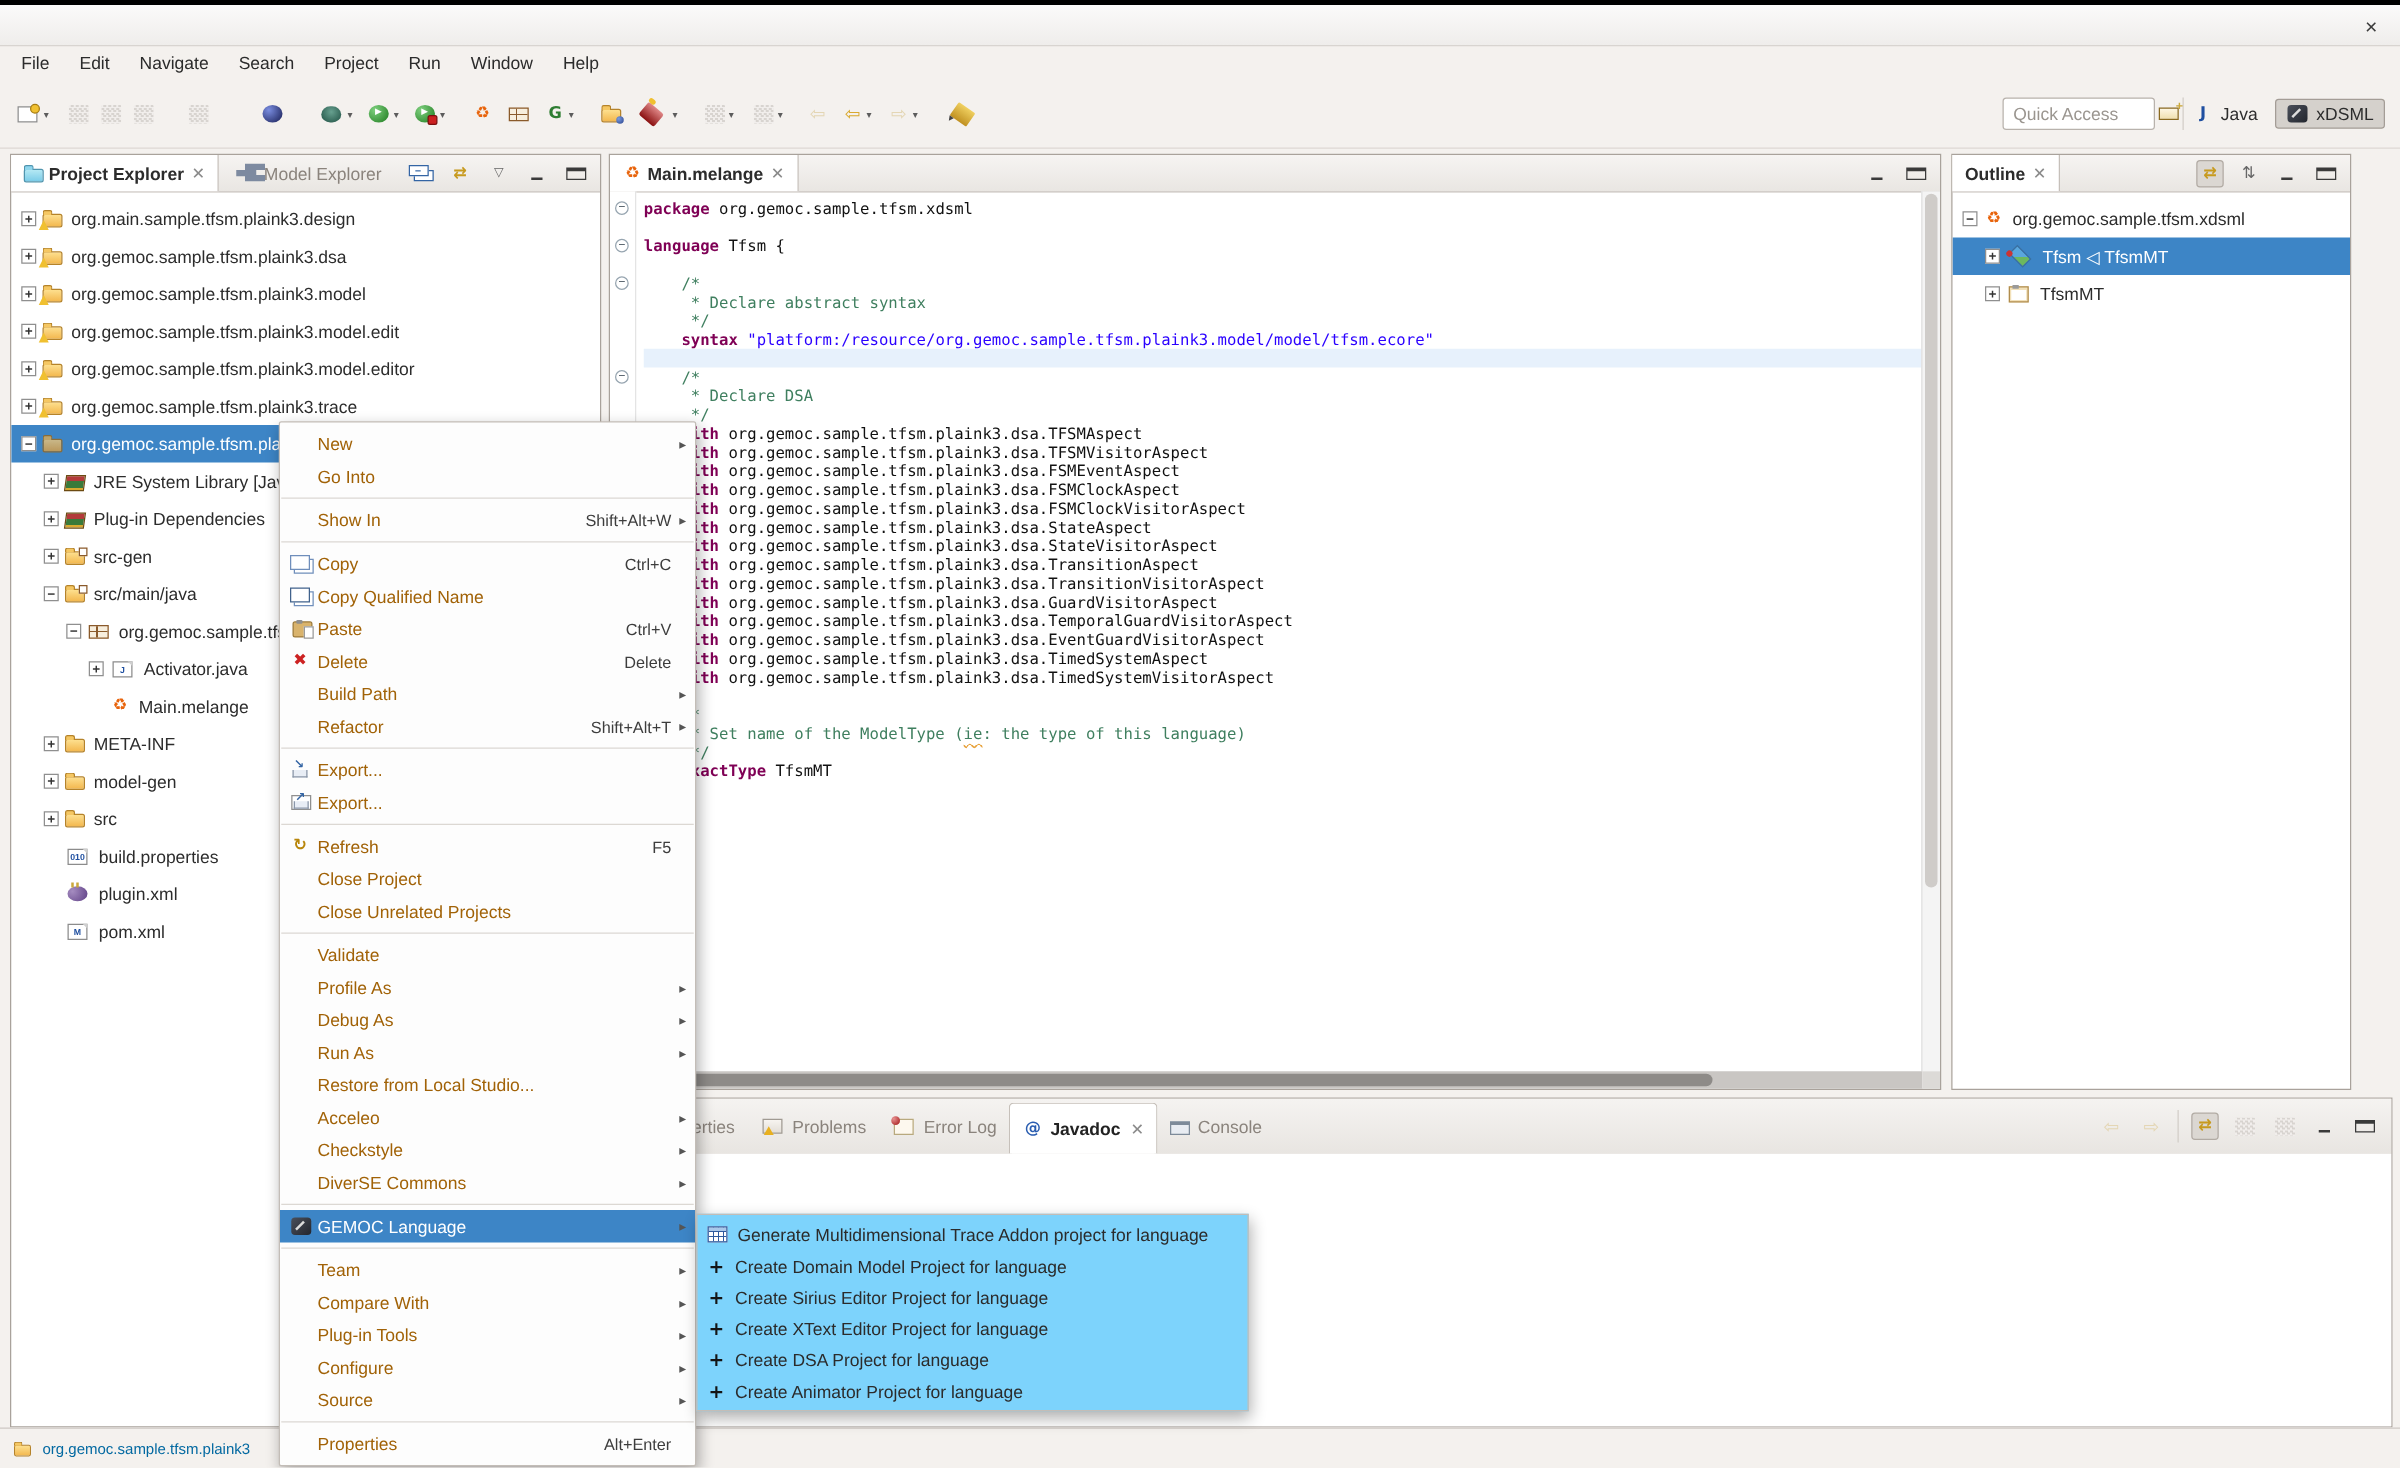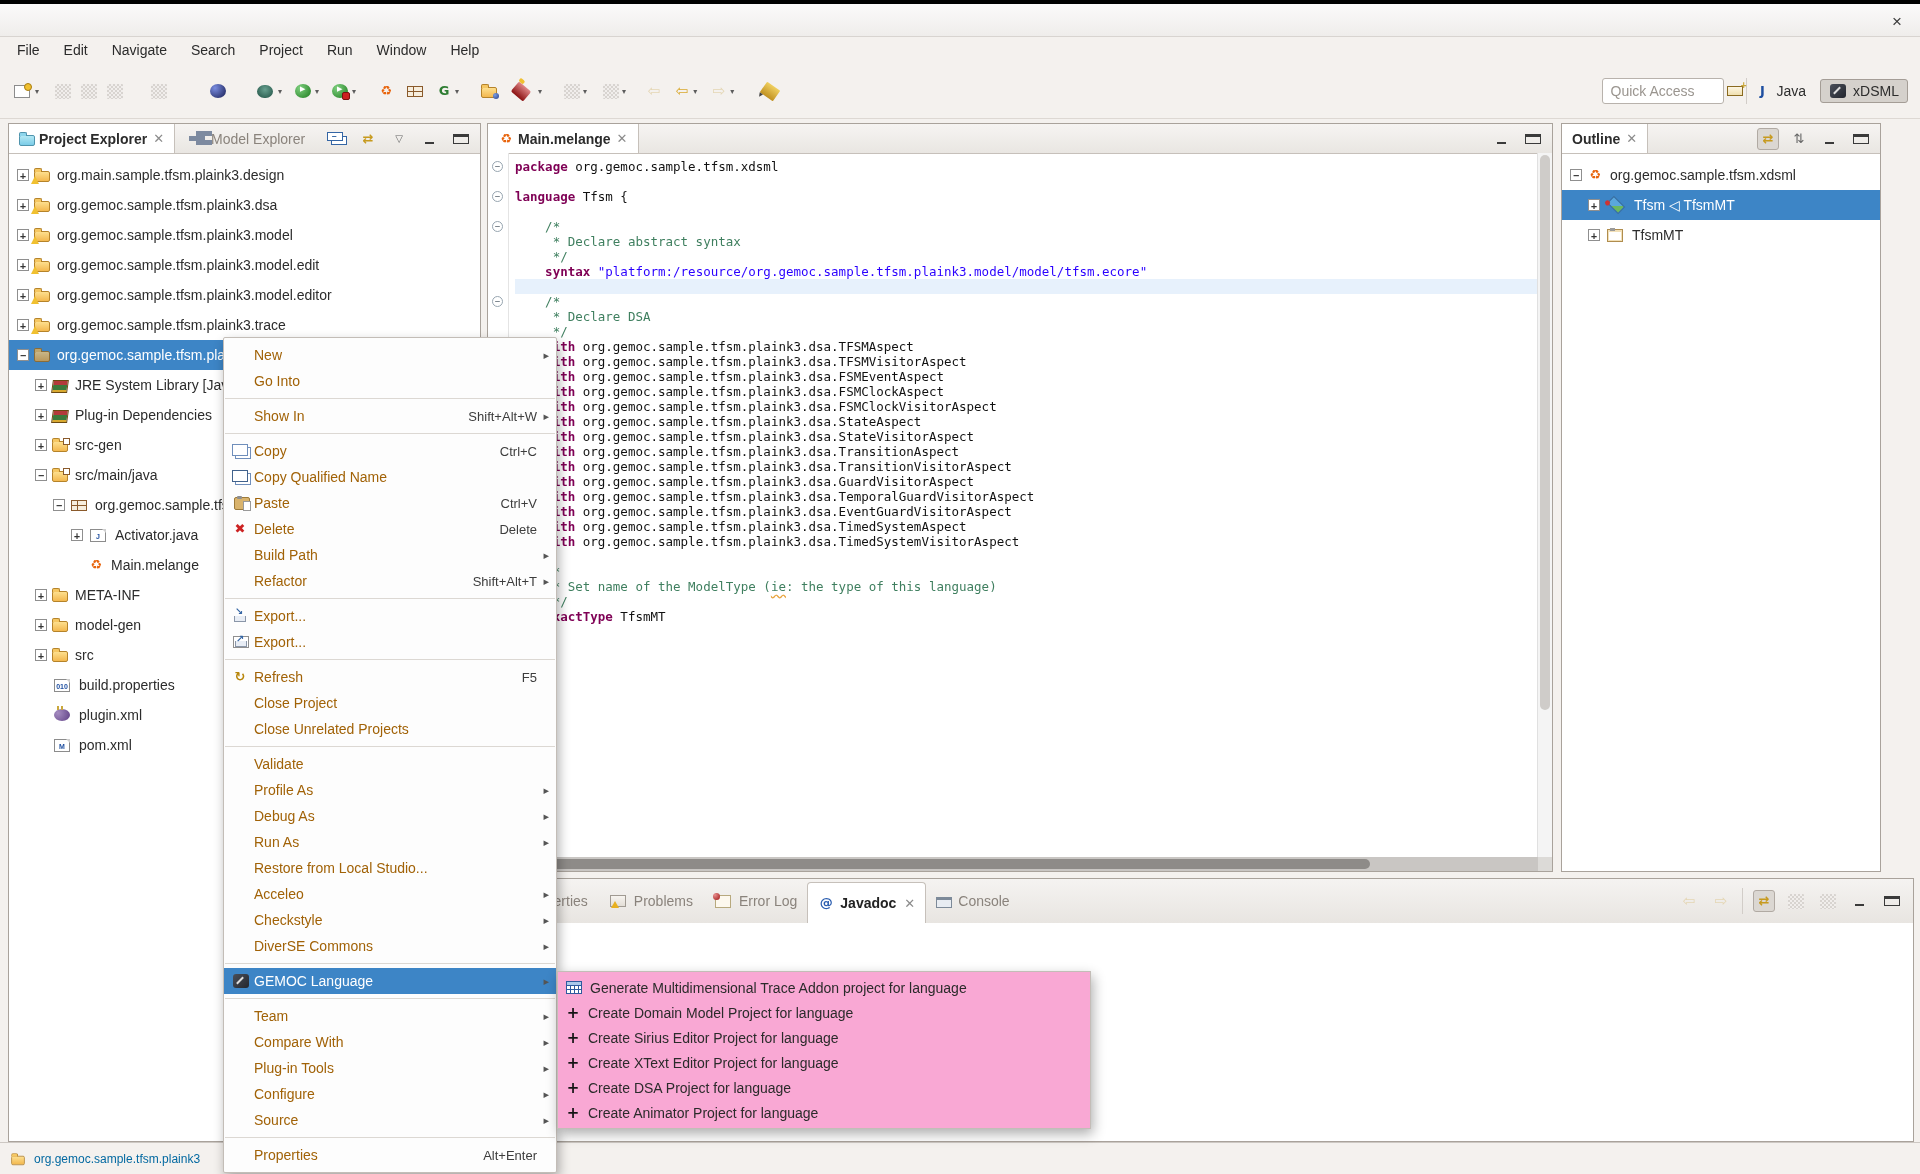--- a/index.html
+++ b/index.html
@@ -92,21 +92,21 @@
   #ctxmenu{position:absolute;left:223px;top:337px;width:334px;background:#fdfdfd;border:1px solid #c3bdb7;
            border-radius:2px;box-shadow:2px 5px 12px rgba(0,0,0,.32);padding:4px 0;z-index:100;box-sizing:border-box}
   .mrow{height:26px;display:flex;align-items:center;padding:0 7px 0 8px}
   .mrow.hl{background:var(--accent)}
   .mrow.hl .mlabel{color:#fff}
   .micon{width:22px;flex:0 0 22px;display:flex;align-items:center}
   .mlabel{font-size:14px;color:#a16207;white-space:nowrap;flex:1 1 auto}
   .maccel{font-size:13px;color:#3d3d3d;margin-left:12px}
   .marrow{width:12px;text-align:right;color:#555;font-size:11px;font-family:"DejaVu Sans",sans-serif}
   .msep{height:1px;background:#dcd8d3;margin:4px 1px}
-  #gsubmenu{position:absolute;left:557px;top:971px;width:534px;background:#f9a8d4;border:1px solid #c3bdb7;
+  #gsubmenu{position:absolute;left:557px;top:971px;width:442px;background:#7dd3fc;border:1px solid #c3bdb7;
             box-shadow:2px 5px 12px rgba(0,0,0,.32);padding:3px 0;z-index:110;box-sizing:border-box}
   .srow{height:25px;display:flex;align-items:center;gap:7px;padding:0 10px 0 7px;font-size:14px;color:#2b2b2b;white-space:nowrap}
 
   
   .i{width:16px;height:16px;position:relative;display:inline-block;flex:0 0 16px;box-sizing:border-box}
   .gl{font-family:"DejaVu Sans",sans-serif;font-size:13px;line-height:16px;text-align:center}
   .gl.big{font-size:15px}.gl.small{font-size:10px}
   .c-mel{color:#e8640c;font-weight:bold}
   .c-ref{color:#b8860b;font-weight:bold}
   .c-del{color:#cc2222}

